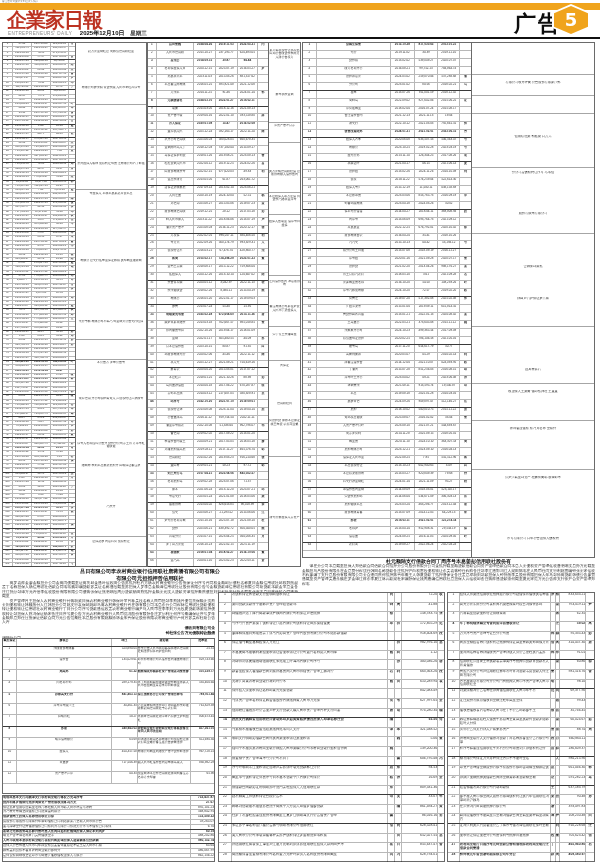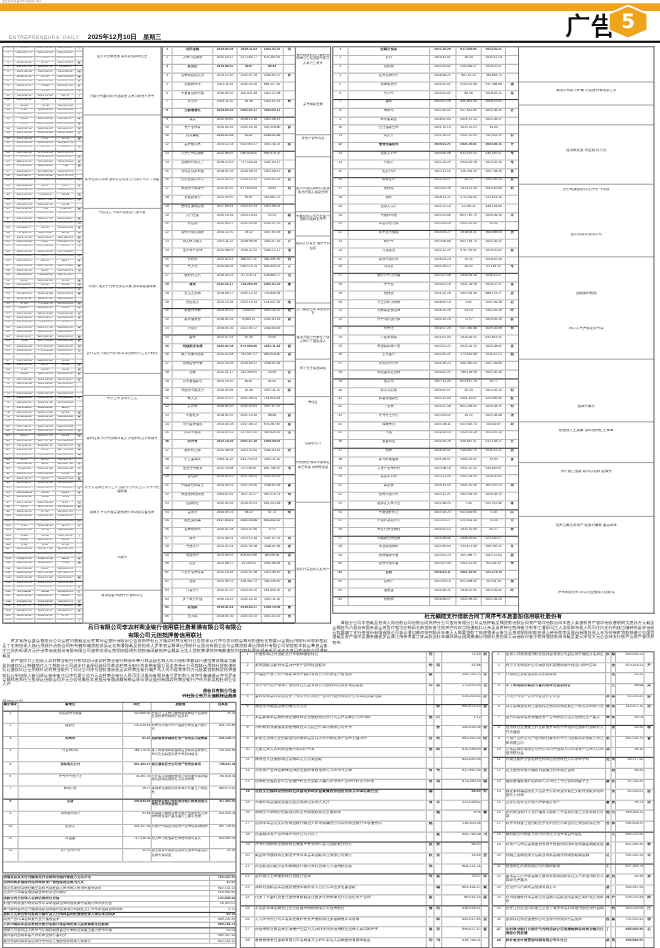--- a/index.html
+++ b/index.html
@@ -41,20 +41,21 @@
   .sig{color:#111;text-align:right;font-weight:bold;}
   .microline{position:absolute;color:#444;white-space:nowrap;overflow:hidden;}
 </style>
 </head>
 <body>
 
 <div id="page">
   <div class="topbar" style="background: rgb(240, 164, 28);"></div>
   <div class="corner-micro" id="cornerMicro">备注曾黄黄贷款朱刘担保人魏人</div>
 
+  <div class="masthead-cn" style="color: rgb(188, 50, 34);">企業家日報</div>
   <div class="masthead-sub">
     <span>ENTREPRENEURS' DAILY</span>
     <span class="d">2025年12月10日</span>
     <span class="wd">星期三</span>
   </div>
 
   <div class="section-label">广告</div>
 
   <div class="badge">
     <div class="hex hex-outer"></div>

